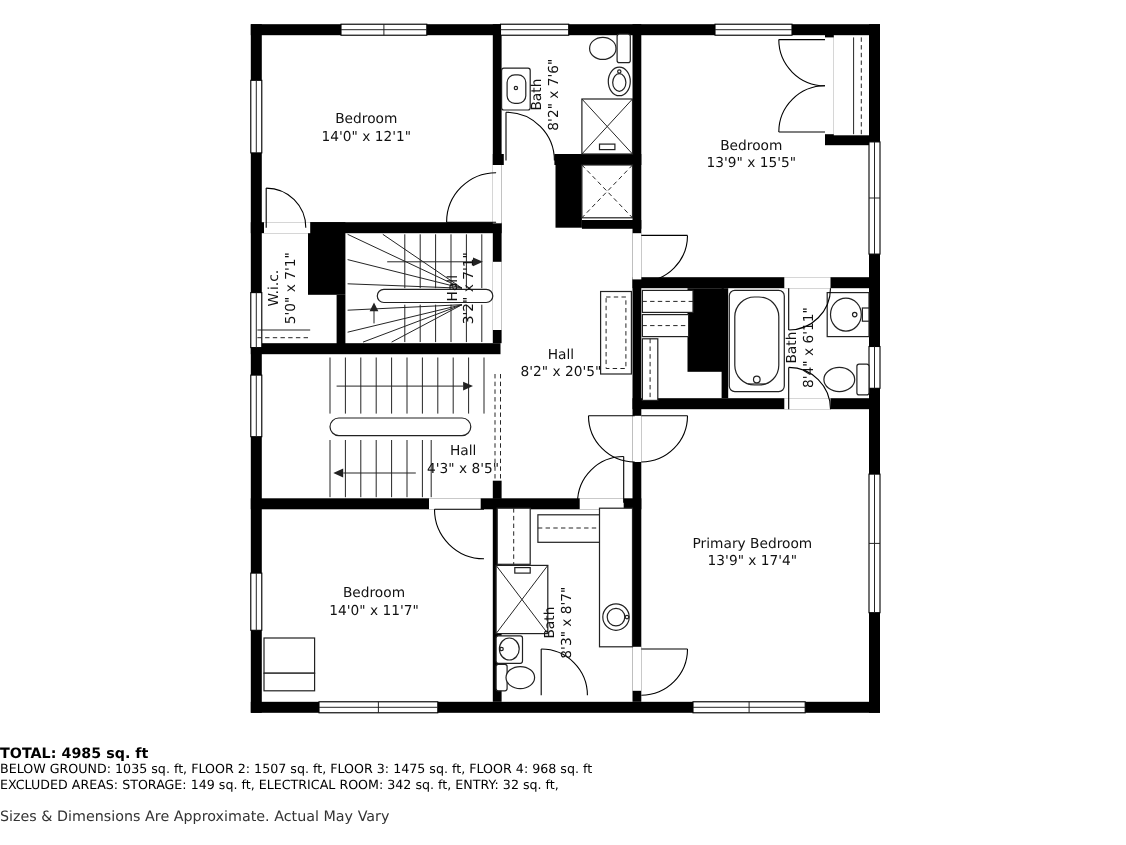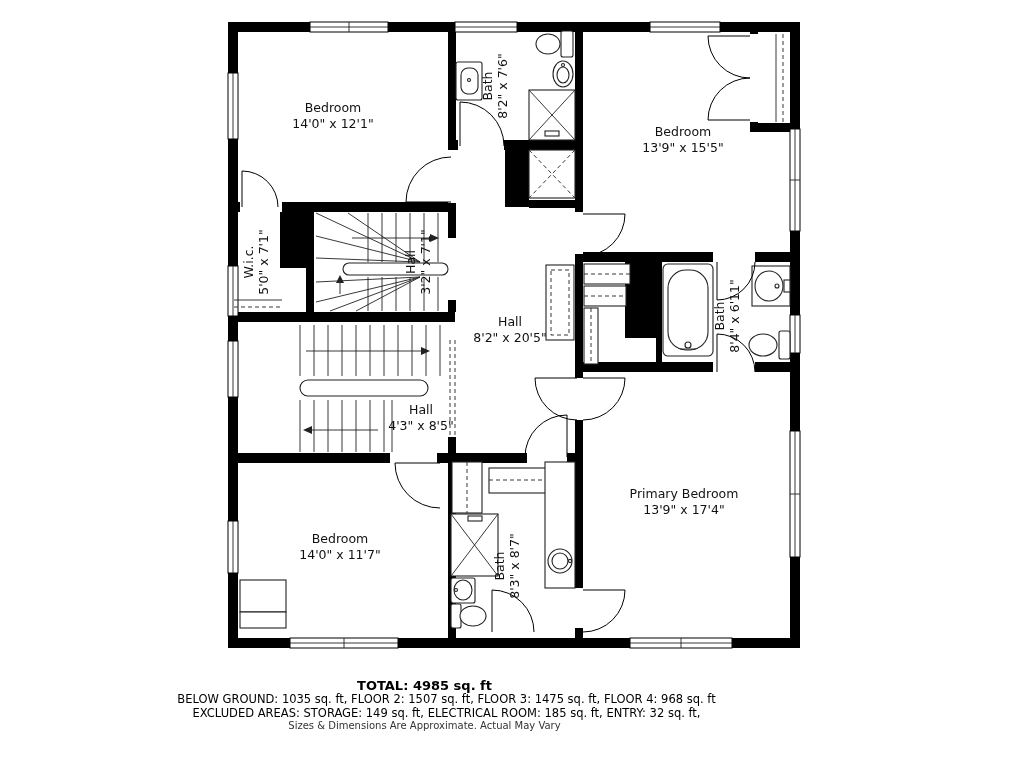--- a/index.html
+++ b/index.html
@@ -8,24 +8,24 @@
   svg{position:absolute;left:0;top:0;}
   svg text{font-family:"DejaVu Sans","Liberation Sans",sans-serif;font-size:12.5px;fill:#111;}
   .wall{fill:#000;stroke:none;}
   .gap{fill:#fff;stroke:none;}
   .ln{stroke:#000;stroke-width:1;fill:none;}
   .lnthin{stroke:#222;stroke-width:0.9;fill:none;}
   .dash{stroke:#222;stroke-width:0.9;fill:none;stroke-dasharray:4 3;}
   .fix{stroke:#222;stroke-width:1.1;fill:#fff;}
   .winrect{fill:#fff;stroke:#000;stroke-width:1;}
   .arrowhead{fill:#222;stroke:none;}
-  #footer{position:absolute;left:0;top:678px;width:849px;text-align:center;color:#000;}
+  #footer{position:absolute;left:0;top:678px;width:849px;color:#000;}
   #footer .total{font-size:13px;font-weight:bold;line-height:15px;}
-  #footer .sline{font-size:11.5px;line-height:13.5px;padding-left:44px;}
-  #footer .disclaimer{font-size:10px;color:#333;}
+  #footer .sline{font-size:11.5px;line-height:13.5px;}
+  #footer .disclaimer{font-size:13px;color:#333;margin-top:15px;}
 </style>
 </head>
 <body>
 
 <div id="page">
 <svg width="1024" height="676" viewBox="0 0 1024 676">
 
   <g>
     <rect class="wall" x="228" y="22" width="572" height="10"></rect>
     <rect class="wall" x="228" y="638" width="572" height="10"></rect>
@@ -378,16 +378,16 @@
     <g>
       <text x="684" y="498">Primary Bedroom</text>
       <text x="684" y="514">13'9" x 17'4"</text>
     </g>
   </g>
 </svg>
 
   <div id="footer">
     <div class="total">TOTAL: 4985 sq. ft</div>
     <div class="sline">BELOW GROUND: 1035 sq. ft, FLOOR 2: 1507 sq. ft, FLOOR 3: 1475 sq. ft, FLOOR 4: 968 sq. ft</div>
-    <div class="sline">EXCLUDED AREAS: STORAGE: 149 sq. ft, ELECTRICAL ROOM: 185 sq. ft, ENTRY: 32 sq. ft,</div>
+    <div class="sline">EXCLUDED AREAS: STORAGE: 149 sq. ft, ELECTRICAL ROOM: 342 sq. ft, ENTRY: 32 sq. ft,</div>
     <div class="disclaimer">Sizes &amp; Dimensions Are Approximate. Actual May Vary</div>
   </div>
 </div>
 
 </body></html>

